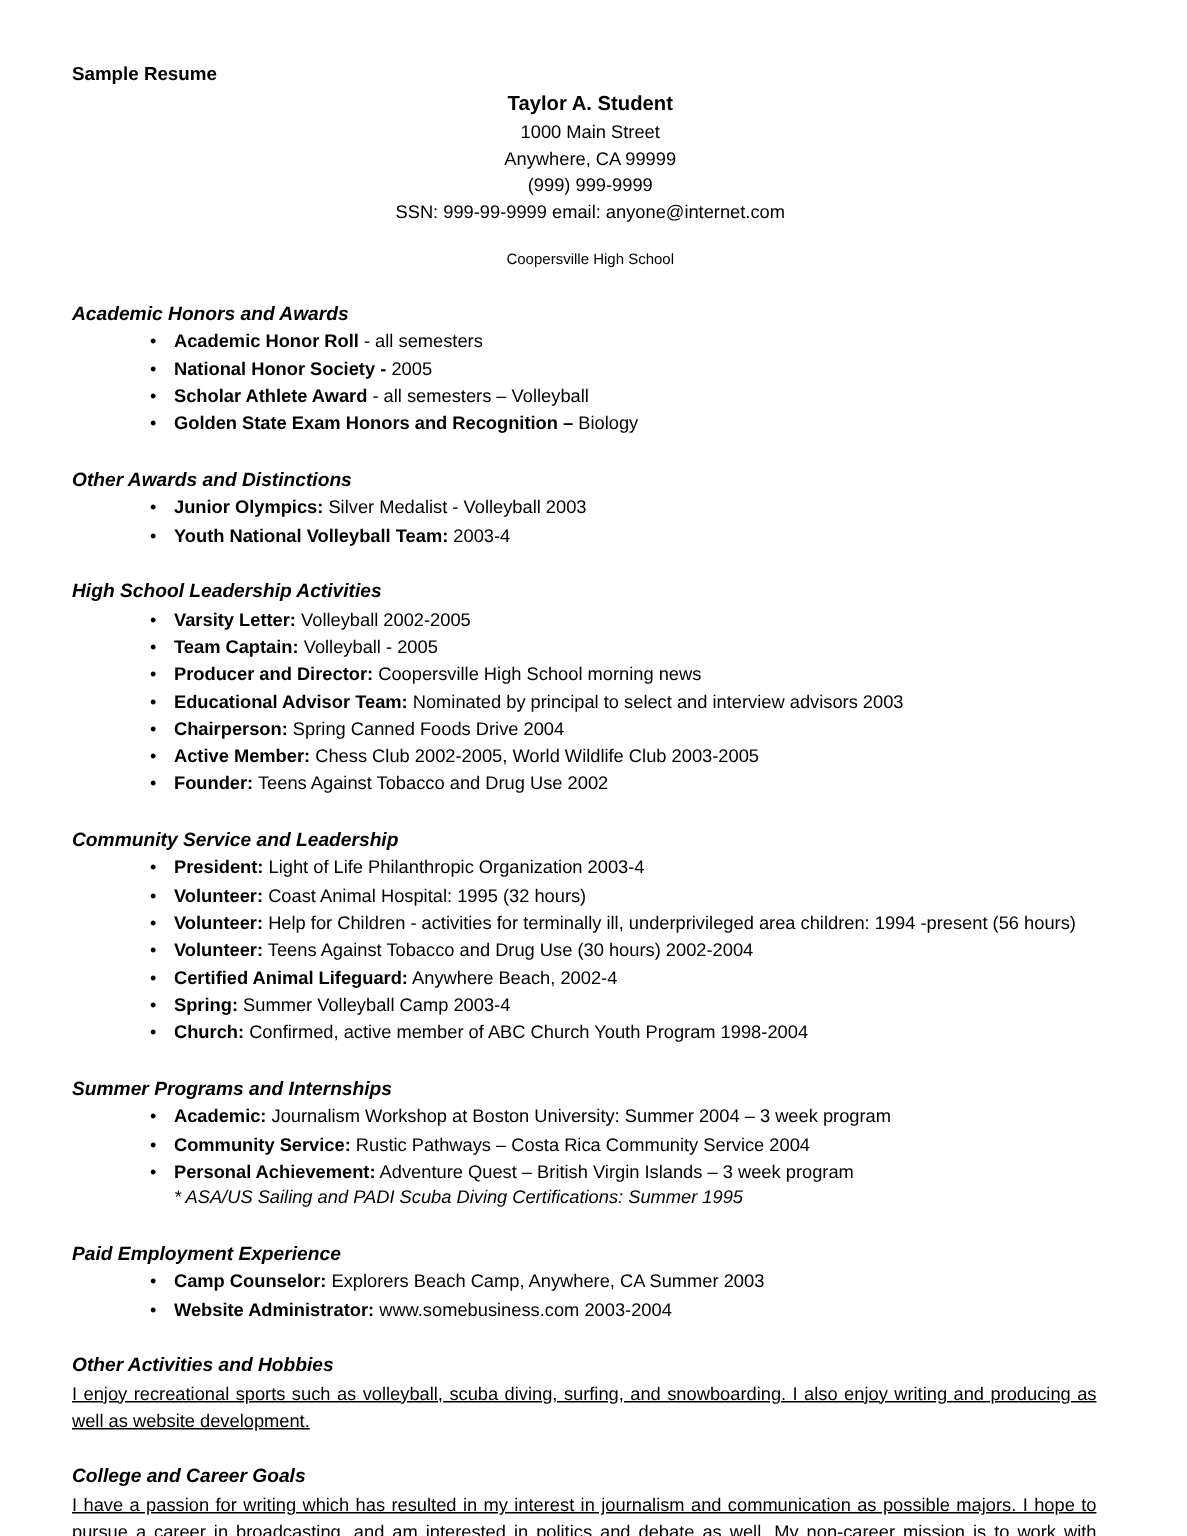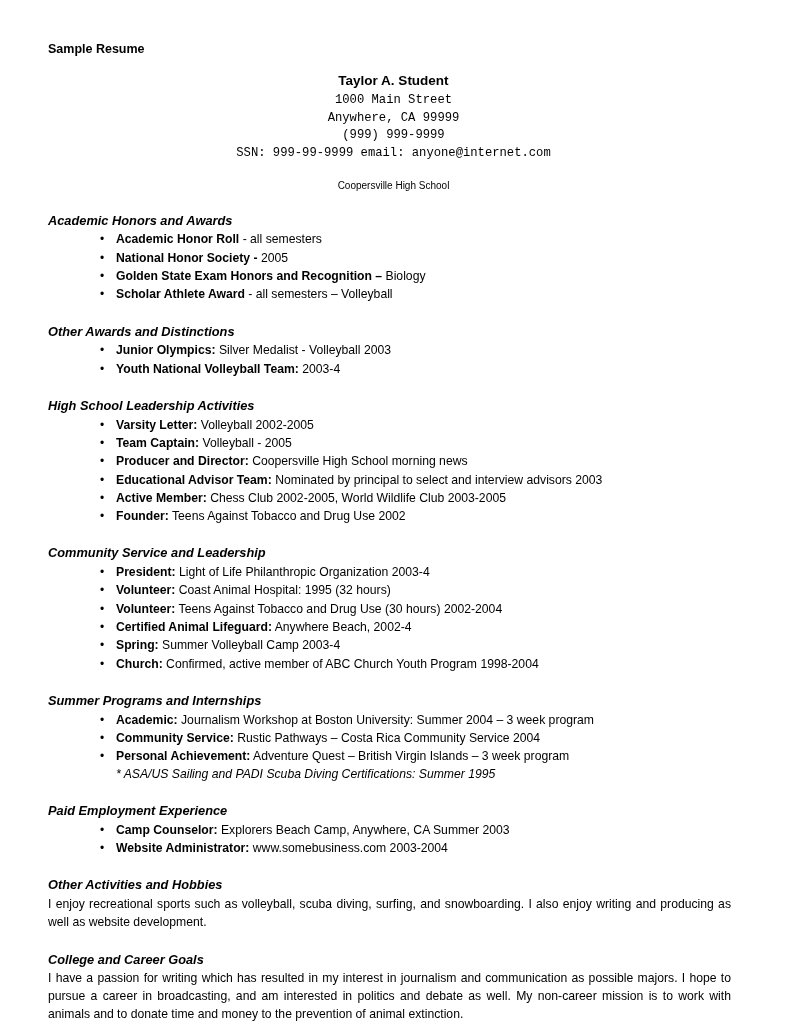--- a/index.html
+++ b/index.html
@@ -25,31 +25,30 @@
     padding: 42px 52px 0 48px;
   }
   .doc-label {
     font-size: 12.5px;
     font-weight: bold;
     margin: 0 0 0 0;
     line-height: 1.2;
   }
   .header-block {
     text-align: center;
-    margin-top: 14px;
+    margin-top: 2px;
   }
   .cand-name {
     font-size: 13.5px;
     font-weight: bold;
     line-height: 1.55;
   }
   .cand-line {
     font-size: 12.2px;
     line-height: 1.45;
-    font-family: Liberation Mono, monospace;
   }
   .school-line {
     text-align: center;
     font-size: 10px;
     margin-top: 16px;
     line-height: 1.4;
   }
   h2.section {
     font-size: 12.8px;
     font-weight: bold;
@@ -85,20 +84,21 @@
     font-style: italic;
     font-size: 12.2px;
     line-height: 1.42;
   }
   .para {
     font-size: 12.2px;
     line-height: 1.47;
     margin: 2px 2px 0 0;
     text-align: justify;
     padding-right: 6px;
+    text-decoration: underline;
   }
 </style>
 </head>
 <body>
 
 <div class="page">
 
   <div class="doc-label">Sample Resume</div>
 
   <div class="header-block">
@@ -109,41 +109,43 @@
     <div class="cand-line">SSN: 999-99-9999 email: anyone@internet.com</div>
   </div>
 
   <div class="school-line">Coopersville High School</div>
 
   <div id="sections-root">
       <h2 class="section">Academic Honors and Awards</h2>
       <ul class="bullets">
         <li><b>Academic Honor Roll</b><span> - all semesters</span></li>
         <li><b>National Honor Society -</b><span> 2005</span></li>
+        <li><b>Scholar Athlete Award</b><span> - all semesters – Volleyball</span></li>
         <li><b>Golden State Exam Honors and Recognition –</b><span> Biology</span></li>
-        <li><b>Scholar Athlete Award</b><span> - all semesters – Volleyball</span></li>
       </ul>
       <h2 class="section">Other Awards and Distinctions</h2>
       <ul class="bullets">
         <li><b>Junior Olympics:</b><span> Silver Medalist - Volleyball 2003</span></li>
         <li><b>Youth National Volleyball Team:</b><span> 2003-4</span></li>
       </ul>
       <h2 class="section">High School Leadership Activities</h2>
       <ul class="bullets">
         <li><b>Varsity Letter:</b><span> Volleyball 2002-2005</span></li>
         <li><b>Team Captain:</b><span> Volleyball - 2005</span></li>
         <li><b>Producer and Director:</b><span> Coopersville High School morning news</span></li>
         <li><b>Educational Advisor Team:</b><span> Nominated by principal to select and interview advisors 2003</span></li>
+        <li><b>Chairperson:</b><span> Spring Canned Foods Drive 2004</span></li>
         <li><b>Active Member:</b><span> Chess Club 2002-2005, World Wildlife Club 2003-2005</span></li>
         <li><b>Founder:</b><span> Teens Against Tobacco and Drug Use 2002</span></li>
       </ul>
       <h2 class="section">Community Service and Leadership</h2>
       <ul class="bullets">
         <li><b>President:</b><span> Light of Life Philanthropic Organization 2003-4</span></li>
         <li><b>Volunteer:</b><span> Coast Animal Hospital: 1995 (32 hours)</span></li>
+        <li><b>Volunteer:</b><span> Help for Children - activities for terminally ill, underprivileged area children: 1994 -present (56 hours)</span></li>
         <li><b>Volunteer:</b><span> Teens Against Tobacco and Drug Use (30 hours) 2002-2004</span></li>
         <li><b>Certified Animal Lifeguard:</b><span> Anywhere Beach, 2002-4</span></li>
         <li><b>Spring:</b><span> Summer Volleyball Camp 2003-4</span></li>
         <li><b>Church:</b><span> Confirmed, active member of ABC Church Youth Program 1998-2004</span></li>
       </ul>
       <h2 class="section">Summer Programs and Internships</h2>
       <ul class="bullets">
         <li><b>Academic:</b><span> Journalism Workshop at Boston University: Summer 2004 – 3 week program</span></li>
         <li><b>Community Service:</b><span> Rustic Pathways – Costa Rica Community Service 2004</span></li>
         <li><b>Personal Achievement:</b><span> Adventure Quest – British Virgin Islands – 3 week program</span><span class="sub-note">* ASA/US Sailing and PADI Scuba Diving Certifications: Summer 1995</span></li>

